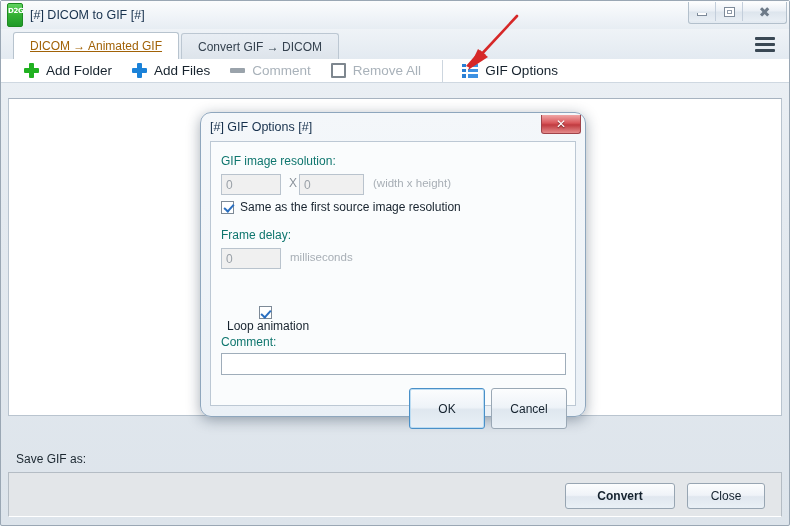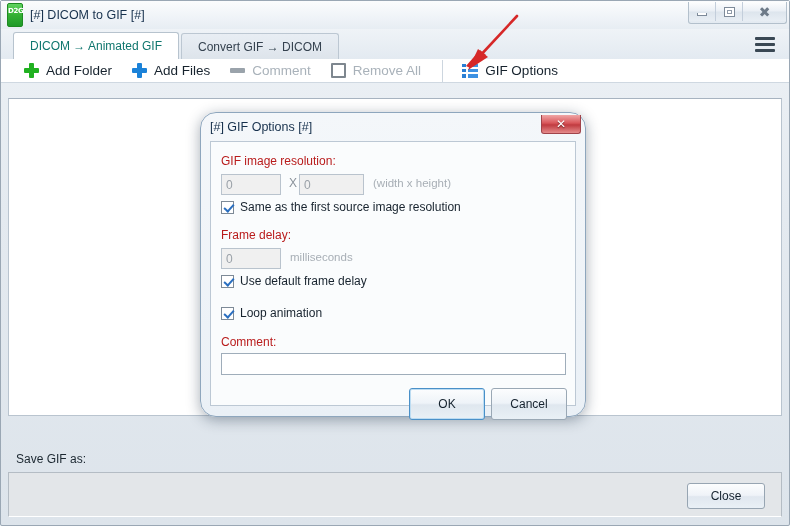--- a/index.html
+++ b/index.html
@@ -139,23 +139,24 @@
     box-sizing: border-box;
     border: 1px solid #bcc7d2;
     border-bottom: none;
     border-radius: 3px 3px 0 0;
     background: linear-gradient(180deg,#e9eef4 0%,#dde4eb 100%);
     margin-right: 2px;
     white-space: nowrap;
   }
   .tab.active {
     background: #ffffff;
-    color: #0f766e;
+    color: #a16207;
     border-color: #b7c3ce;
     height: 27px;
+    text-decoration: underline;
   }
   .hamburger {
     position: absolute;
     right: 12px; top: 5px;
     width: 24px; height: 20px;
     display: flex;
     flex-direction: column;
     justify-content: center;
     align-items: center;
     gap: 3px;
@@ -356,21 +357,21 @@
     right: 16px; top: 10px;
     width: 78px;
   }
 
   
   .dialog {
     position: absolute;
     left: 200px; top: 112px;
     width: 386px; height: 305px;
     border: 1px solid #8ea6bd;
-    border-radius: 16px;
+    border-radius: 11px;
     background: linear-gradient(180deg,#f4f7fa 0%, #eaf0f6 100%);
     box-shadow: 0 3px 14px rgba(20,40,60,0.38);
     box-sizing: border-box;
     z-index: 30;
     padding-left: 10px;
   }
   .dlg-title {
     position: absolute;
     left: 0; top: 0;
     width: 100%; height: 27px;
@@ -405,21 +406,21 @@
     position: absolute;
     left: 9px; top: 28px;
     width: 366px; height: 265px;
     background: #fafcfd;
     border: 1px solid #bcc8d4;
     box-sizing: border-box;
   }
   .dlg-section-label {
     position: absolute;
     font-size: 12px;
-    color: #b91c1c;
+    color: #0f766e;
     white-space: nowrap;
     text-align: right;
   }
   .fld {
     position: absolute;
     height: 21px;
     border: 1px solid #b9c3cd;
     background: #f0f0f0;
     box-sizing: border-box;
     color: #9aa1a8;
@@ -468,21 +469,21 @@
     border-width: 0 2px 2px 0;
     transform: rotate(42deg);
   }
   .chk-label {
     margin-left: 6px;
     font-size: 12px;
     color: #17232e;
   }
   .dlg-btn {
     position: absolute;
-    width: 76px; height: 32px;
+    width: 76px; height: 41px;
     border: 1px solid #9aa8b5;
     border-radius: 3px;
     background: linear-gradient(180deg,#fcfdfe 0%,#eef3f8 47%,#dfe7ef 53%,#e9f0f6 100%);
     font-size: 12px;
     color: #15222e;
     display: flex;
     align-items: center;
     justify-content: center;
     box-sizing: border-box;
   }
@@ -589,20 +590,21 @@
     <div class="save-row">
       <div class="combo">
         <input type="text" value="" placeholder="" style="">
         <span class="arrow">▼</span>
       </div>
       <div class="browse-btn">...</div>
     </div>
   </div>
 
   <div class="bottombar">
+    <div class="btn btn-convert">Convert</div>
     <div class="btn btn-close">Close</div>
   </div>
 
   <div class="dialog">
     <div class="dlg-title">
       <div class="dlg-title-text">[#] GIF Options [#]</div>
     </div>
     <div class="dlg-close">✕</div>
 
     <div class="dlg-body">
@@ -617,26 +619,22 @@
       <div class="chk-row" style="left:10px; top:58px;">
         <span class="chk checked"></span>
         <span class="chk-label">Same as the first source image resolution</span>
       </div>
 
       <div class="dlg-section-label" style="left:10px; top:86px;">Frame delay:</div>
 
       <input class="fld" style="left: 10px; top: 106px; width: 60px;" type="text" readonly="" value="0">
       <div class="muted" style="left:79px; top:109px;">milliseconds</div>
 
-      <div class="chk-row" style="left:10px; top:132px;">
-        <span class="chk checked"></span>
-        <span class="chk-label">Use default frame delay</span>
-      </div>
-
-      <div class="chk-row" style="left:10px; top:164px;">
+
+      <div class="chk-row" style="left:10px; top:164px;flex-direction:column;">
         <span class="chk checked"></span>
         <span class="chk-label">Loop animation</span>
       </div>
 
       <div class="dlg-section-label" style="left:10px; top:193px;">Comment:</div>
       <input class="fld fld-enabled" style="left: 10px; top: 211px; width: 345px; height: 22px;" type="text" value="" placeholder="">
 
       <div class="dlg-btn default" style="left:198px; top:246px;">OK</div>
       <div class="dlg-btn" style="left:280px; top:246px;">Cancel</div>
     </div>

